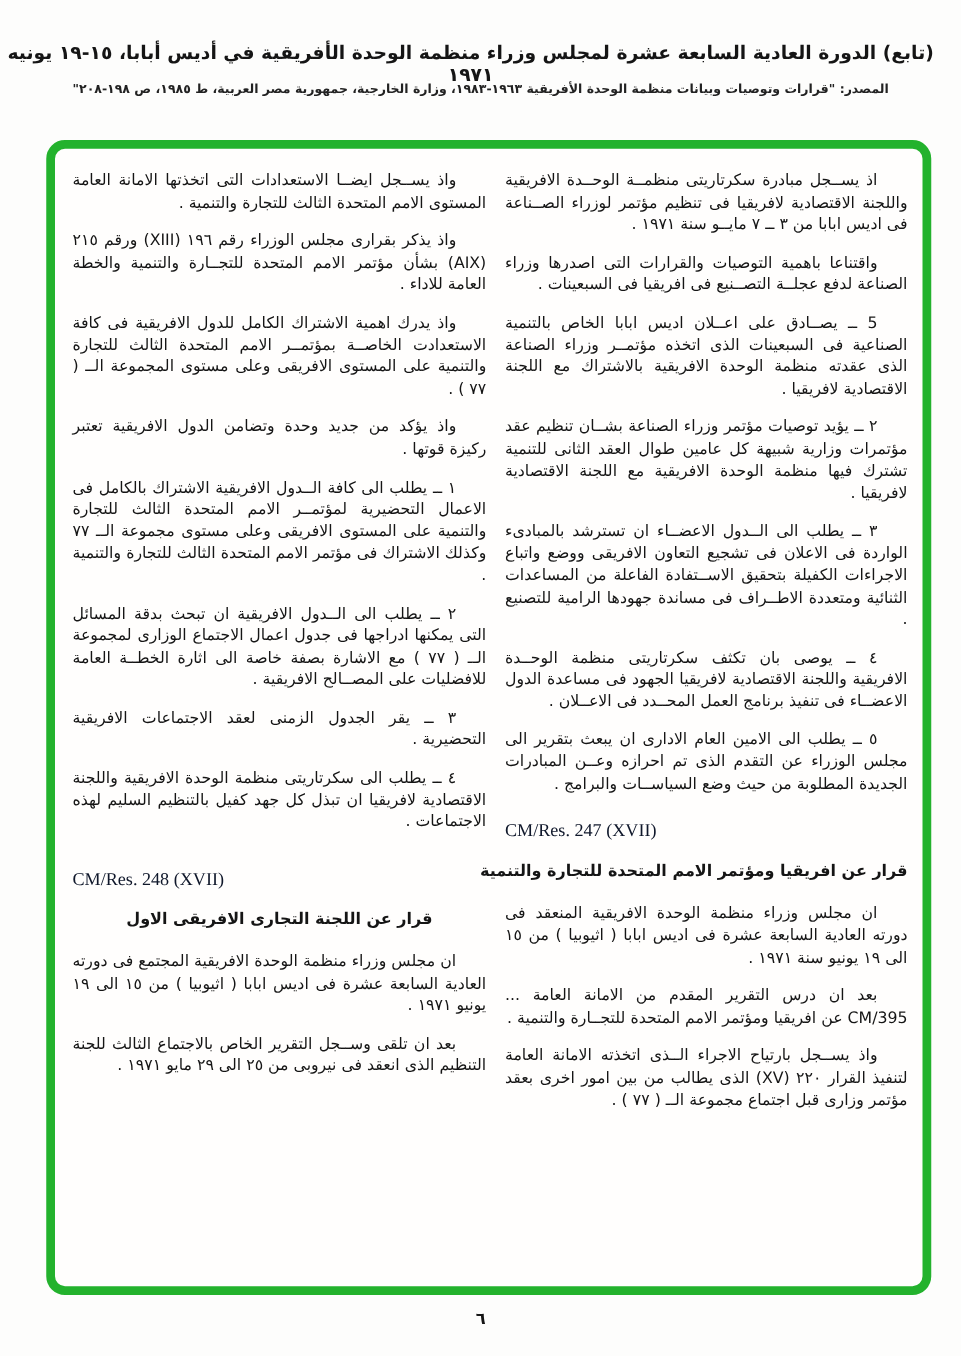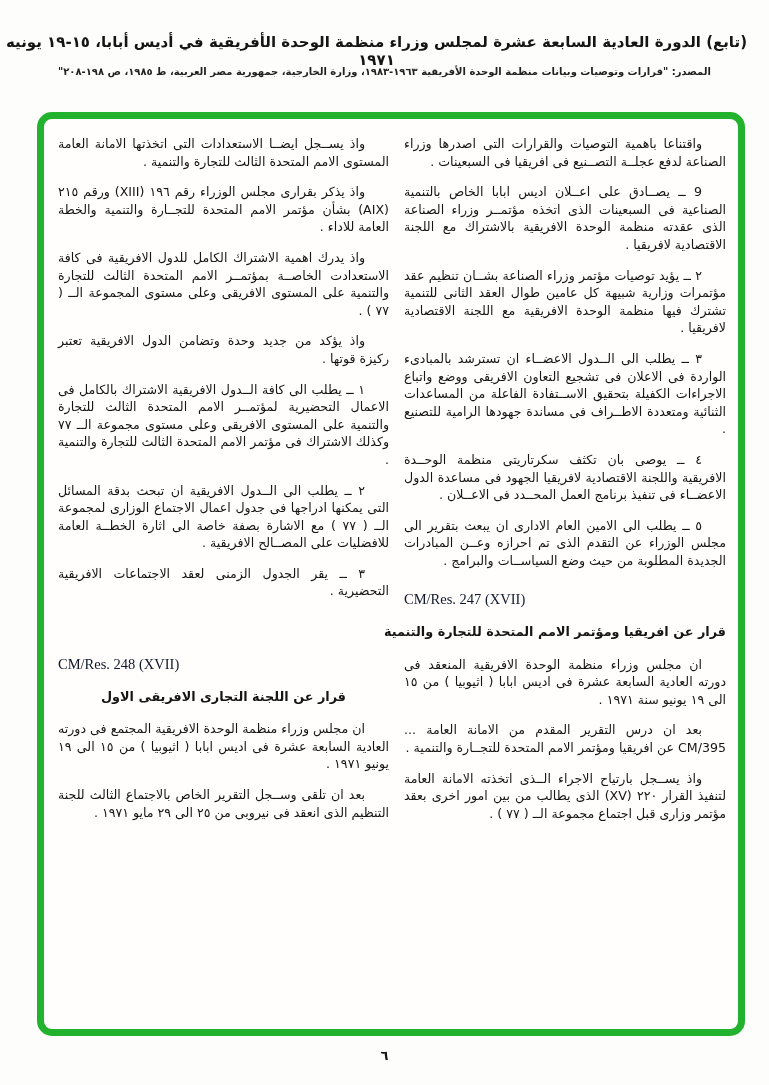--- a/index.html
+++ b/index.html
@@ -78,21 +78,21 @@
   }
   .resolution-label {
     direction: ltr;
     text-align: left;
     font-family: "Liberation Serif", "DejaVu Serif", serif;
     font-size: 14.5px;
     margin-top: 22px;
     margin-bottom: 14px;
     color: #0f172a;
   }
-  .resolution-label.wide-gap { margin-top: 56px; }
+  .resolution-label.wide-gap { margin-top: 30px; }
   .resolution-title {
     font-weight: bold;
     text-align: right;
     font-size: 12.8px;
     margin-bottom: 15px;
     white-space: nowrap;
   }
   .resolution-title.centered {
     text-align: center;
     white-space: normal;
@@ -113,40 +113,42 @@
 
 <div class="page">
 
   <div class="hdr-title">(تابع) الدورة العادية السابعة عشرة لمجلس وزراء منظمة الوحدة الأفريقية في أديس أبابا، ١٥-١٩ يونيه ١٩٧١</div>
 
   <div class="hdr-source">المصدر: "قرارات وتوصيات وبيانات منظمة الوحدة الأفريقية ١٩٦٣-١٩٨٣، وزارة الخارجية، جمهورية مصر العربية، ط ١٩٨٥، ص ١٩٨-٢٠٨"</div>
 
   <div class="frame" style="border-color: rgb(35, 178, 45);">
     <div class="columns">
       <div class="col col-first">
+          <p class="para preamble">اذ يســجل مبادرة سكرتاريتى منظمــة الوحــدة الافريقية واللجنة الاقتصادية لافريقيا فى تنظيم مؤتمر لوزراء الصــناعة فى اديس ابابا من ٣ ــ ٧ مايــو سنة ١٩٧١ .</p>
           <p class="para preamble">واقتناعا باهمية التوصيات والقرارات التى اصدرها وزراء الصناعة لدفع عجلــة التصــنيع فى افريقيا فى السبعينات .</p>
-          <p class="para clause">9 ــ يصــادق على اعــلان اديس ابابا الخاص بالتنمية الصناعية فى السبعينات الذى اتخذه مؤتمــر وزراء الصناعة الذى عقدته منظمة الوحدة الافريقية بالاشتراك مع اللجنة الاقتصادية لافريقيا .</p>
+          <p class="para clause">5 ــ يصــادق على اعــلان اديس ابابا الخاص بالتنمية الصناعية فى السبعينات الذى اتخذه مؤتمــر وزراء الصناعة الذى عقدته منظمة الوحدة الافريقية بالاشتراك مع اللجنة الاقتصادية لافريقيا .</p>
           <p class="para clause">٢ ــ يؤيد توصيات مؤتمر وزراء الصناعة بشــان تنظيم عقد مؤتمرات وزارية شبيهة كل عامين طوال العقد الثانى للتنمية تشترك فيها منظمة الوحدة الافريقية مع اللجنة الاقتصادية لافريقيا .</p>
           <p class="para clause">٣ ــ يطلب الى الــدول الاعضــاء ان تسترشد بالمبادىء الواردة فى الاعلان فى تشجيع التعاون الافريقى ووضع واتباع الاجراءات الكفيلة بتحقيق الاســتفادة الفاعلة من المساعدات الثنائية ومتعددة الاطــراف فى مساندة جهودها الرامية للتصنيع .</p>
           <p class="para clause">٤ ــ يوصى بان تكثف سكرتاريتى منظمة الوحــدة الافريقية واللجنة الاقتصادية لافريقيا الجهود فى مساعدة الدول الاعضــاء فى تنفيذ برنامج العمل المحــدد فى الاعــلان .</p>
           <p class="para clause">٥ ــ يطلب الى الامين العام الادارى ان يبعث بتقرير الى مجلس الوزراء عن التقدم الذى تم احرازه وعــن المبادرات الجديدة المطلوبة من حيث وضع السياســات والبرامج .</p>
           <p class="para resolution-label">CM/Res. 247 (XVII)</p>
           <p class="para resolution-title">قرار عن افريقيا ومؤتمر الامم المتحدة للتجارة والتنمية</p>
           <p class="para preamble">ان مجلس وزراء منظمة الوحدة الافريقية المنعقد فى دورته العادية السابعة عشرة فى اديس ابابا ( اثيوبيا ) من ١٥ الى ١٩ يونيو سنة ١٩٧١ .</p>
           <p class="para preamble">بعد ان درس التقرير المقدم من الامانة العامة ... CM/395 عن افريقيا ومؤتمر الامم المتحدة للتجــارة والتنمية .</p>
           <p class="para preamble">واذ يســجل بارتياح الاجراء الــذى اتخذته الامانة العامة لتنفيذ القرار ٢٢٠ (XV) الذى يطالب من بين امور اخرى بعقد مؤتمر وزارى قبل اجتماع مجموعة الــ ( ٧٧ ) .</p>
         </div>
       <div class="col col-second">
           <p class="para preamble">واذ يســجل ايضــا الاستعدادات التى اتخذتها الامانة العامة المستوى الامم المتحدة الثالث للتجارة والتنمية .</p>
           <p class="para preamble">واذ يذكر بقرارى مجلس الوزراء رقم ١٩٦ (XIII) ورقم ٢١٥ (AIX) بشأن مؤتمر الامم المتحدة للتجــارة والتنمية والخطة العامة للاداء .</p>
           <p class="para preamble">واذ يدرك اهمية الاشتراك الكامل للدول الافريقية فى كافة الاستعدادت الخاصــة بمؤتمــر الامم المتحدة الثالث للتجارة والتنمية على المستوى الافريقى وعلى مستوى المجموعة الــ ( ٧٧ ) .</p>
           <p class="para preamble">واذ يؤكد من جديد وحدة وتضامن الدول الافريقية تعتبر ركيزة قوتها .</p>
           <p class="para clause">١ ــ يطلب الى كافة الــدول الافريقية الاشتراك بالكامل فى الاعمال التحضيرية لمؤتمــر الامم المتحدة الثالث للتجارة والتنمية على المستوى الافريقى وعلى مستوى مجموعة الــ ٧٧ وكذلك الاشتراك فى مؤتمر الامم المتحدة الثالث للتجارة والتنمية .</p>
           <p class="para clause">٢ ــ يطلب الى الــدول الافريقية ان تبحث بدقة المسائل التى يمكنها ادراجها فى جدول اعمال الاجتماع الوزارى لمجموعة الــ ( ٧٧ ) مع الاشارة بصفة خاصة الى اثارة الخطــة العامة للافضليات على المصــالح الافريقية .</p>
           <p class="para clause">٣ ــ يقر الجدول الزمنى لعقد الاجتماعات الافريقية التحضيرية .</p>
+          <p class="para clause">٤ ــ يطلب الى سكرتاريتى منظمة الوحدة الافريقية واللجنة الاقتصادية لافريقيا ان تبذل كل جهد كفيل بالتنظيم السليم لهذه الاجتماعات .</p>
           <p class="para resolution-label wide-gap">CM/Res. 248 (XVII)</p>
           <p class="para resolution-title centered">قرار عن اللجنة التجارى الافريقى الاول</p>
           <p class="para preamble">ان مجلس وزراء منظمة الوحدة الافريقية المجتمع فى دورته العادية السابعة عشرة فى اديس ابابا ( اثيوبيا ) من ١٥ الى ١٩ يونيو ١٩٧١ .</p>
           <p class="para preamble">بعد ان تلقى وســجل التقرير الخاص بالاجتماع الثالث للجنة التنظيم الذى انعقد فى نيروبى من ٢٥ الى ٢٩ مايو ١٩٧١ .</p>
         </div>
     </div>
   </div>
 
   <div class="page-number">٦</div>
 

